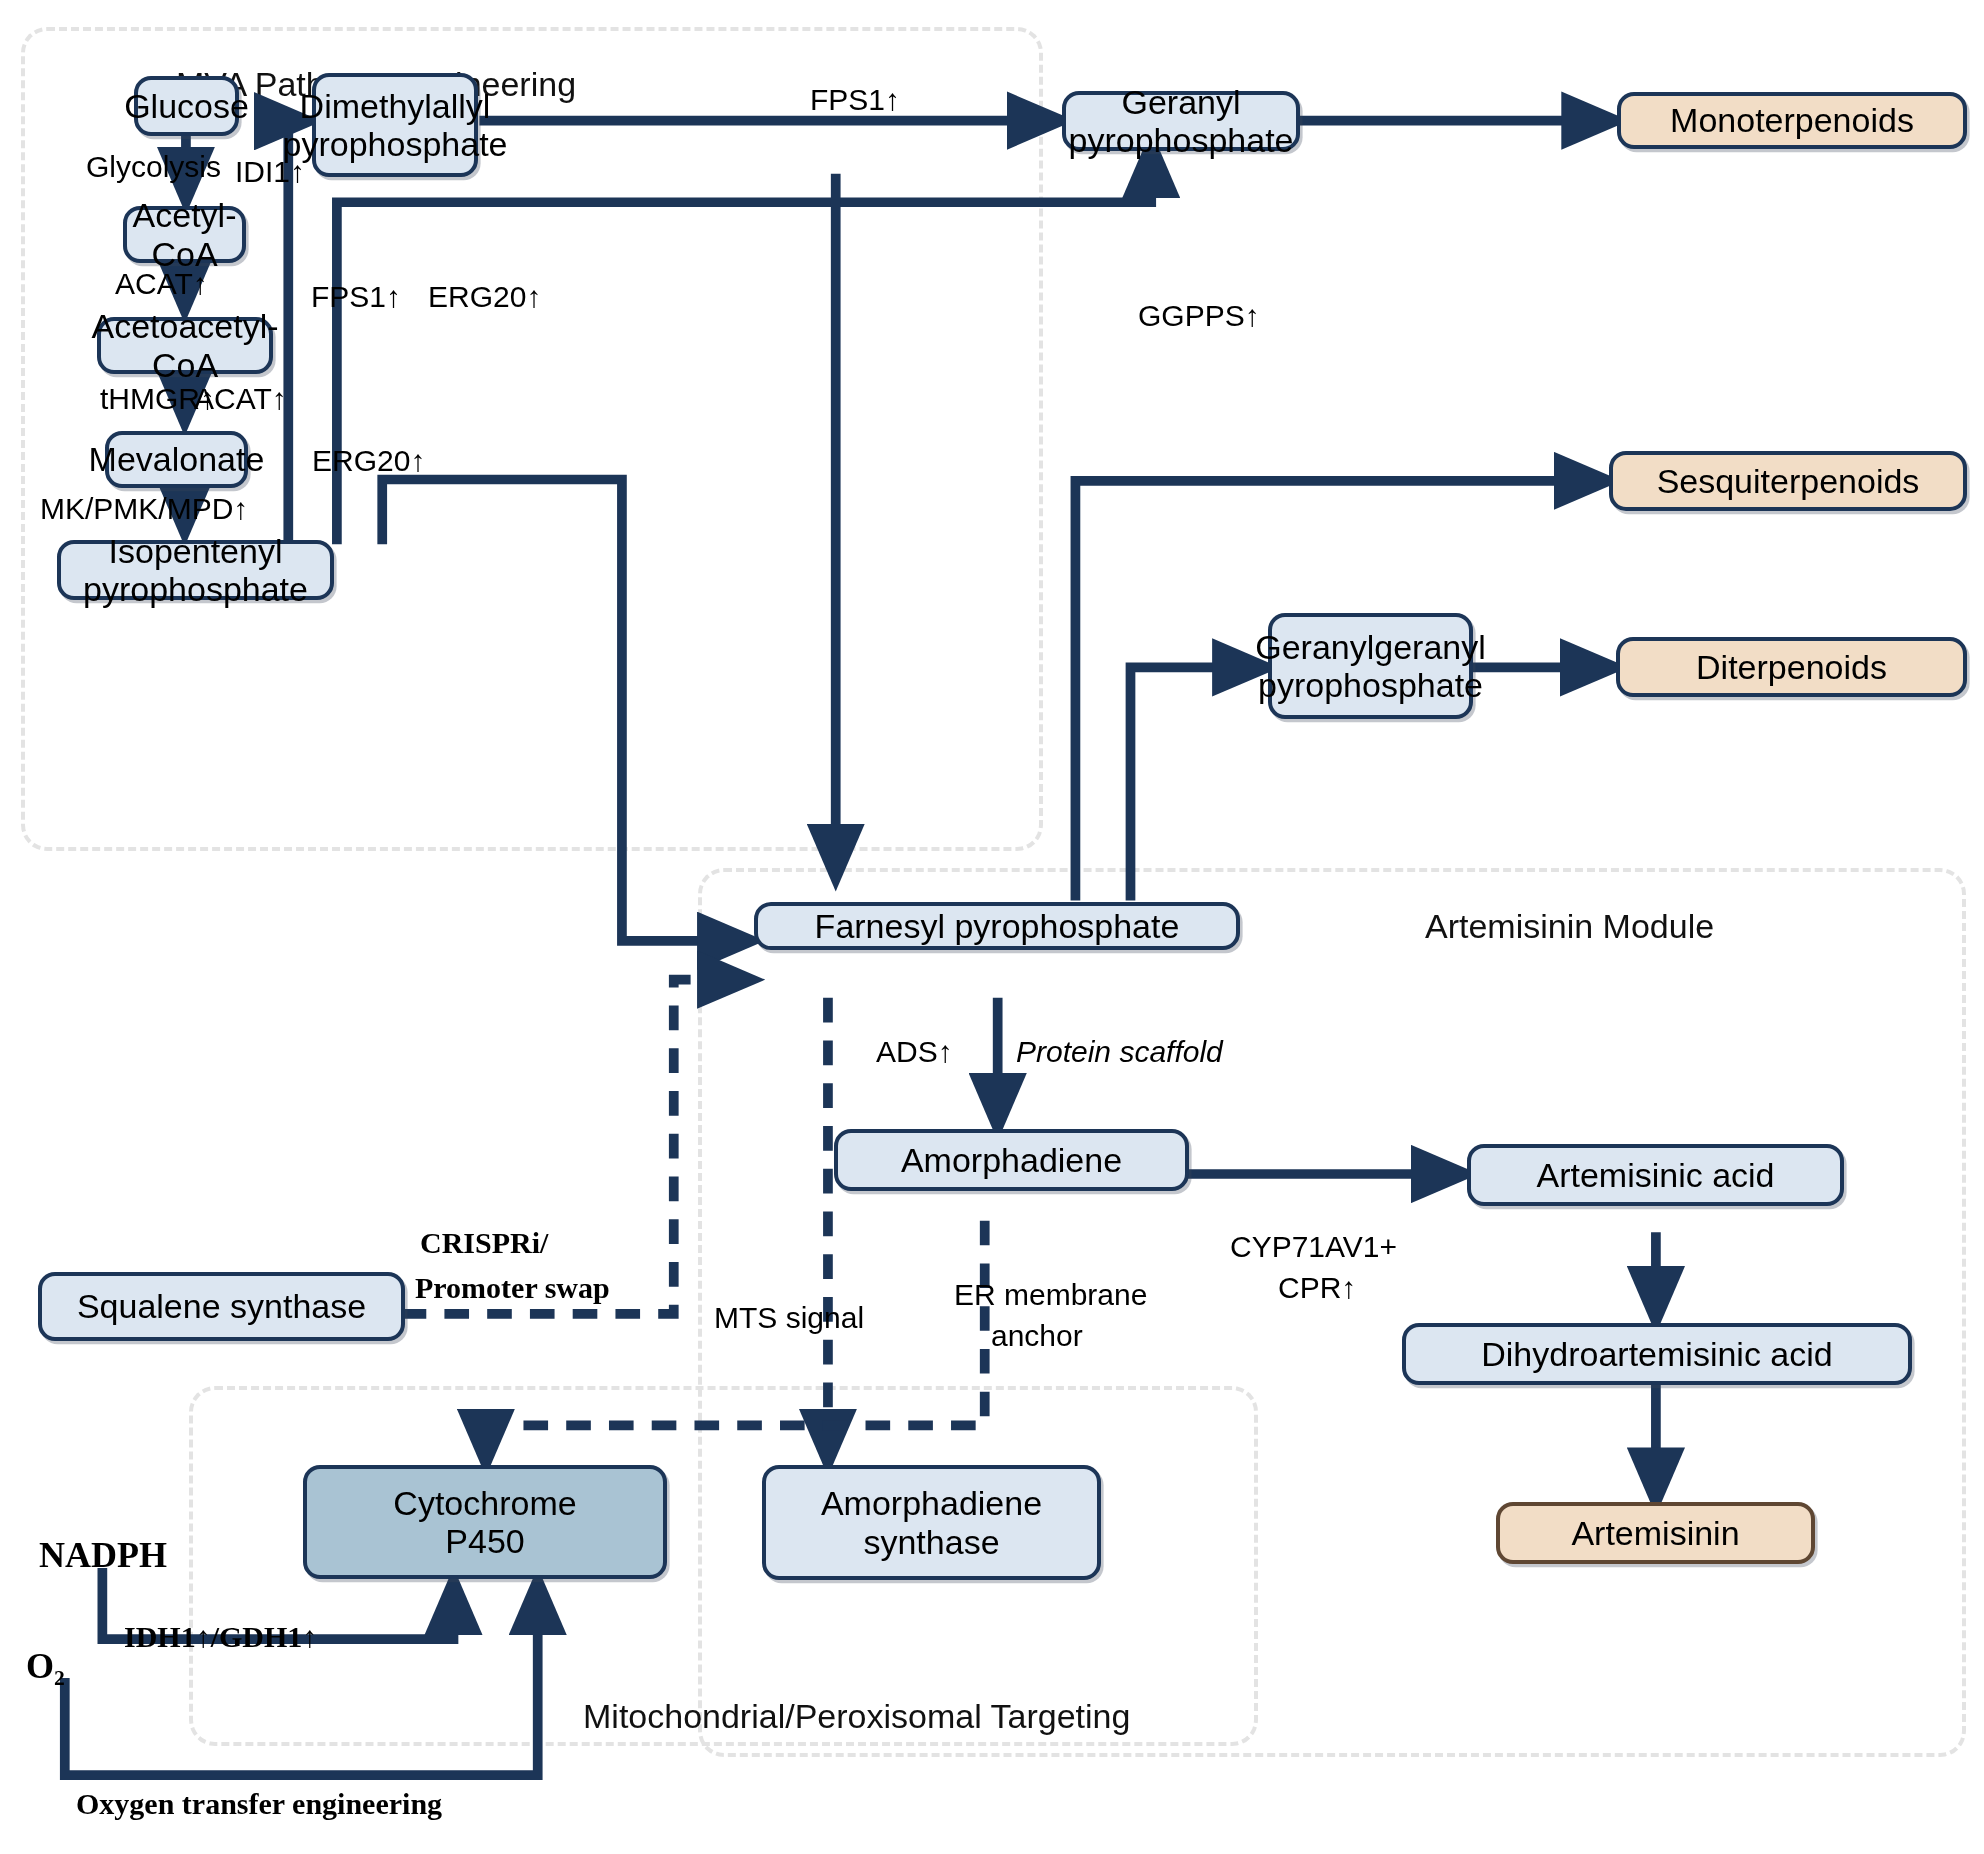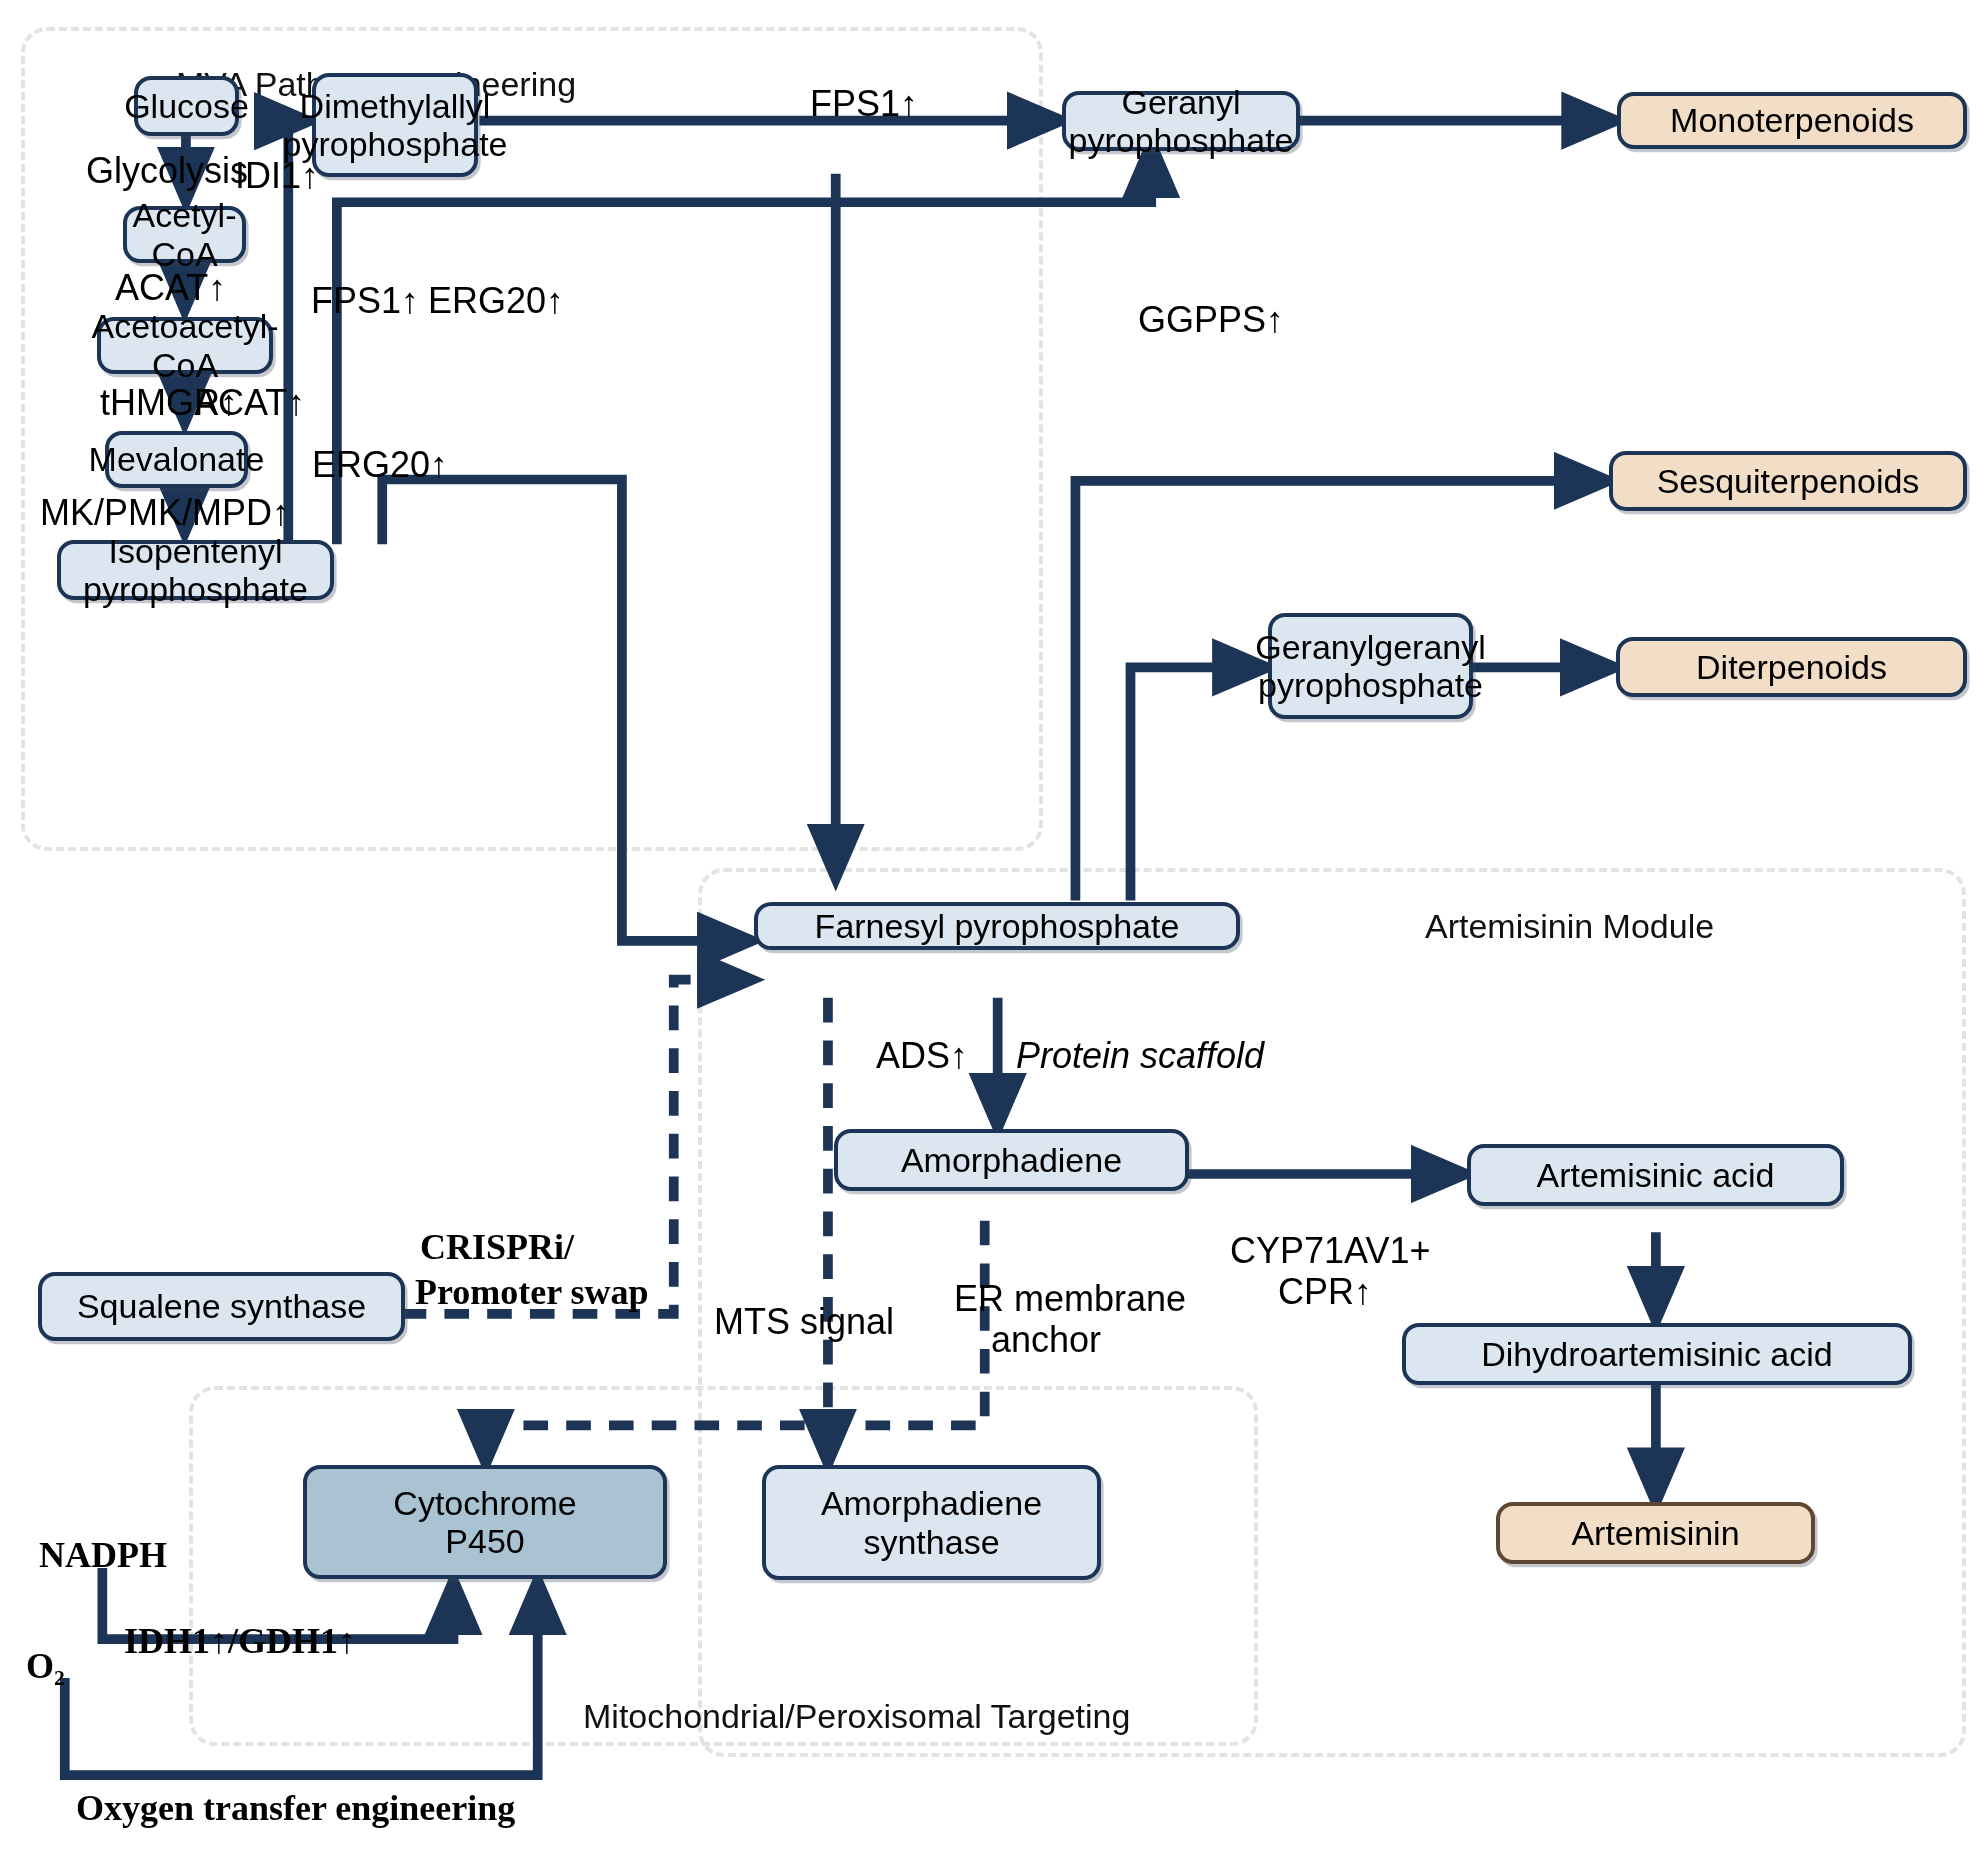--- a/index.html
+++ b/index.html
@@ -43,21 +43,21 @@
     box-shadow:2.6px 3.2px 0 rgba(60,70,90,.30);
     font-family:"Liberation Sans", sans-serif;
   }
   .node.product{ background:#f2ddc6; }
   .node.enzyme-dark{ background:#a9c3d3; }
   .node.product-brown{ background:#f2ddc6; border-color:#5f4733; }
 
   
   .elabel{
     position:absolute;
-    font-size:36px;
+    font-size:30px;
     color:#000;
     white-space:nowrap;
     font-family:"Liberation Sans", sans-serif;
   }
   .elabel.serif{
     font-family:"Liberation Serif", serif;
     font-weight:bold;
   }
 
   

